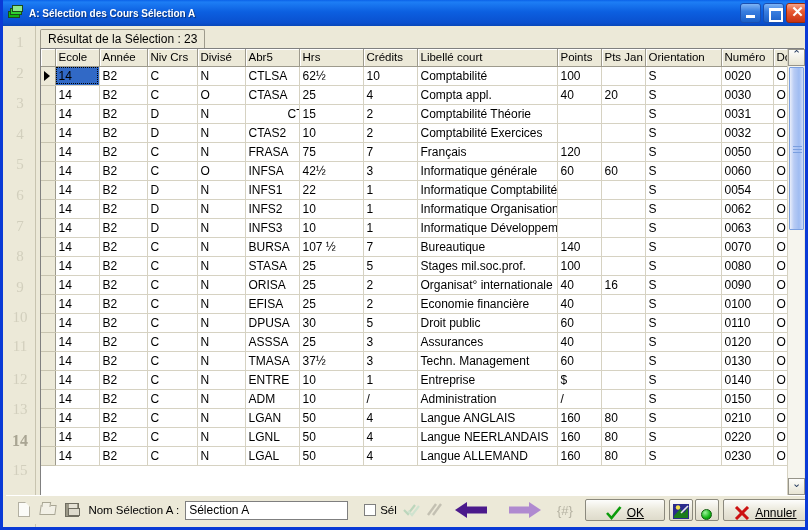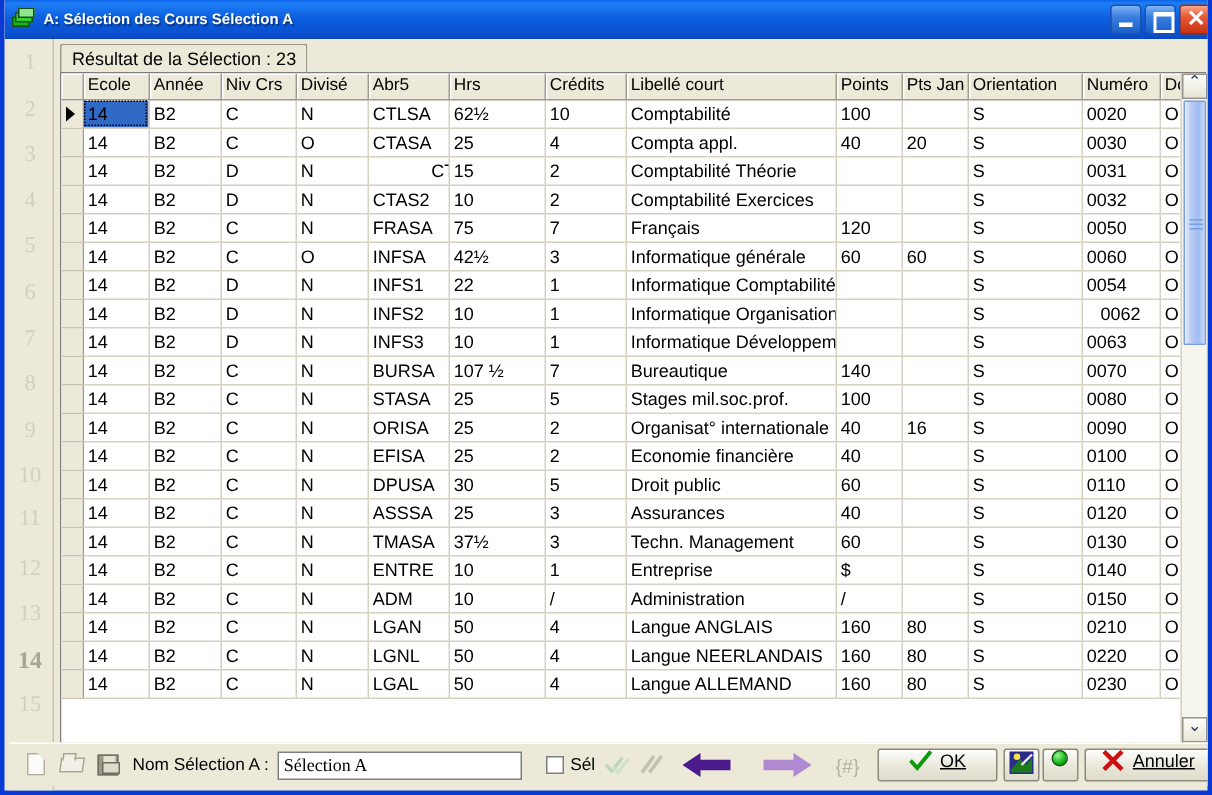--- a/index.html
+++ b/index.html
@@ -275,21 +275,21 @@
     content:''; position:absolute; left:2px; bottom:0;
     width:10px; height:6px; background:#dedbcd; border:1px solid #6f6d60;
   }
 
   .lbl { font-size:11.5px; color:#000; margin:0 6px 0 2px; white-space:nowrap; }
   #selname {
     width:170px; height:19px;
     border:1px solid #7f7f7f;
     background:#fff;
     font-size:12px;
-    font-family:Liberation Serif, serif;
+    font-family:Liberation Sans, sans-serif;
     padding:0 3px;
     color:#000;
   }
   .chkwrap { display:flex; align-items:center; margin-left:16px; }
   .chkbox {
     width:12px; height:12px; background:#fff;
     border:1px solid #7f7f7f; margin-right:4px;
   }
   .chklbl { font-size:11.5px; color:#000; }
 
@@ -298,21 +298,21 @@
   .ic-slashes { width:22px; height:20px; position:relative; margin-left:2px;}
 
   .arrowbtn { width:40px; height:22px; position:relative; margin-left:10px; cursor:pointer;}
   .hash { font-size:13px; color:#b5b2a2; margin-left:14px; font-family:"Liberation Sans", sans-serif; }
 
   .xpbtn {
     height:22px;
     background: linear-gradient(180deg,#fdfdfc 0%, #ebe9dc 50%, #dedbcb 100%);
     border:1px solid #8b897d;
     border-radius:2px;
-    display:flex; align-items:flex-start; justify-content:center;
+    display:flex; align-items:flex-end; justify-content:center;
     font-size:12px; color:#000;
     cursor:pointer;
     padding:0 6px;
     white-space:nowrap;
   }
   #okbtn { width:86px; margin-left:12px; }
   #mixbtn { width:26px; margin-left:4px; padding:0; }
   #ledbtn { width:26px; margin-left:2px; padding:0; }
   #cancelbtn { width:92px; margin-left:4px; }
   .uline { text-decoration:underline; }
@@ -510,21 +510,21 @@
                 <td style="width: 48px;">B2</td>
                 <td class="g-light" style="width: 50px;">D</td>
                 <td style="width: 48px;">N</td>
                 <td style="width: 54px;">INFS2</td>
                 <td style="width: 40px;">10</td>
                 <td style="width: 54px;">1</td>
                 <td style="width: 140px;">Informatique Organisation</td>
                 <td style="width: 44px;"></td>
                 <td style="width: 44px;"></td>
                 <td style="width: 76px;">S</td>
-                <td style="width: 52px; text-align: center;">0062</td>
+                <td style="width: 52px;">0062</td>
                 <td style="width: 44px;">O</td>
               </tr>
               <tr>
                 <td class="rowhdr"></td>
                 <td style="width: 44px;">14</td>
                 <td style="width: 48px;">B2</td>
                 <td class="g-light" style="width: 50px;">D</td>
                 <td style="width: 48px;">N</td>
                 <td style="width: 54px;">INFS3</td>
                 <td style="width: 40px;">10</td>

